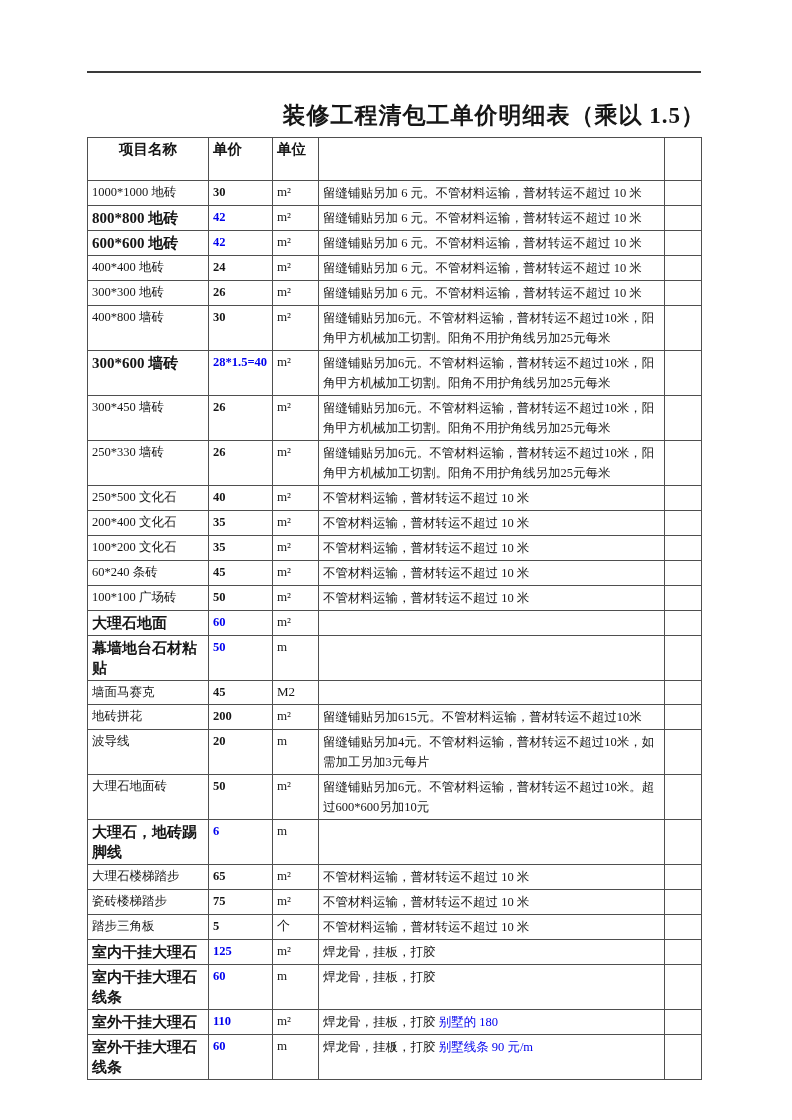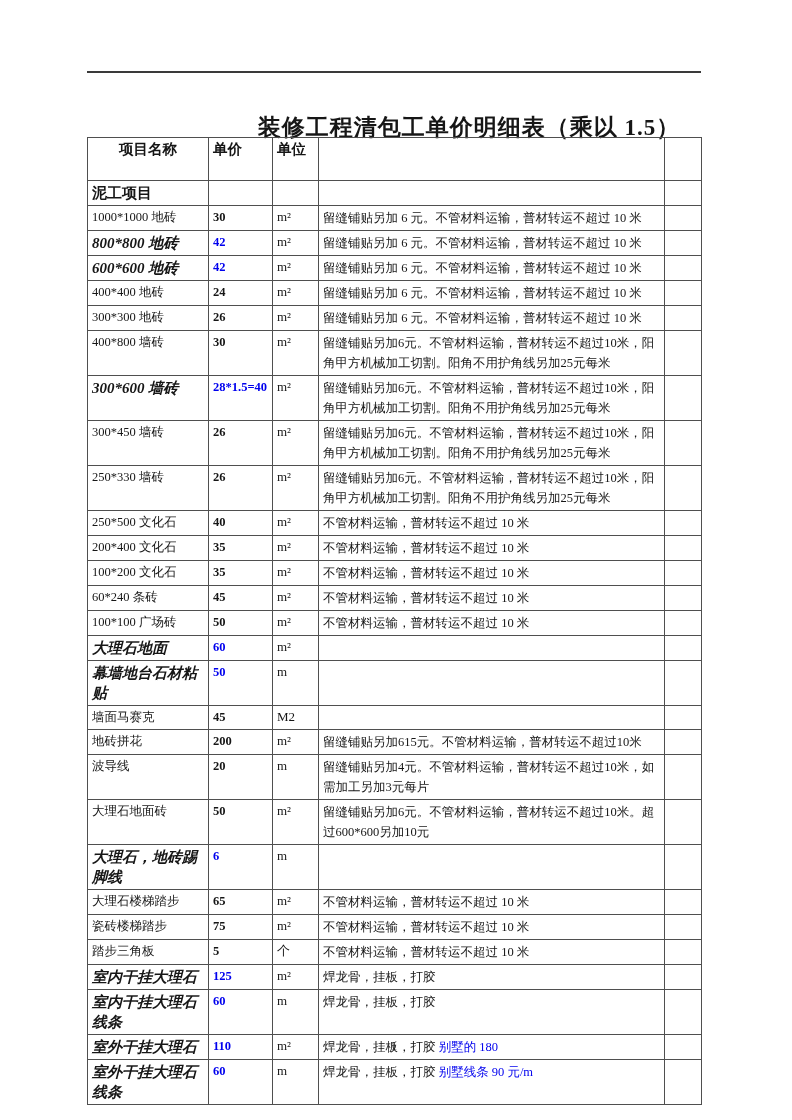--- a/index.html
+++ b/index.html
@@ -7,41 +7,41 @@
     width:792px;height:1120px;position:relative;
     font-family:"Liberation Serif","DejaVu Serif",serif;
     color:#161616;
   }
   .page{position:absolute;inset:0;}
   .header-rule{
     position:absolute;left:87px;top:71px;width:614px;height:0;
     border-top:2px solid #3a3a3a;
   }
   .title{
-    position:absolute;left:87px;top:96px;width:614px;margin:16px;
-    font-size:23px;font-weight:bold;text-align:center;
+    position:absolute;left:87px;top:96px;width:614px;margin:4px;
+    font-size:23px;font-weight:bold;text-align:right;
     padding-left:118px;box-sizing:border-box;white-space:nowrap;
     letter-spacing:1px;
   }
   table.price{
     position:absolute;left:87px;top:137px;width:614px;
     border-collapse:collapse;table-layout:fixed;
   }
   table.price th,table.price td{
     border:1px solid #4f4f4f;
     vertical-align:top;
     padding:2px 4px;
     overflow:hidden;
   }
   table.price{border:1.5px solid #333;}
   th{font-weight:bold;font-size:14.5px;height:38px;text-align:left;padding-top:4px;}
   th.h-item{text-align:center;}
   td{height:19px;}
   .c-name{font-size:12.5px;padding-left:7px;line-height:19px;}
-  .c-name.b{font-weight:bold;font-size:15px;line-height:20px;font-style:italic;}
+  .c-name.b{font-weight:bold;font-size:15px;line-height:20px;}
   tr.section .c-name{font-weight:bold;font-size:15px;line-height:20px;}
   .c-price{font-size:12.5px;font-weight:bold;padding-left:7px;word-break:break-all;line-height:18px;}
   .c-unit{font-size:13px;font-weight:normal;padding-left:8px;line-height:18px;}
   .c-desc{font-size:12.5px;padding-left:8px;line-height:20px;margin-left:35px;}
   .blue{color:#0000EE;}
   .d2{color:#0000EE;}
   .page-number{
     position:absolute;left:87px;top:1038px;width:614px;
     text-align:center;font-size:13px;
   }
@@ -66,27 +66,20 @@
     <thead>
       <tr>
         <th class="h-item">项目名称</th>
         <th>单价</th>
         <th>单位</th>
         <th></th>
         <th></th>
       </tr>
     </thead>
     <tbody id="rows">
-        <tr class="section">
-    <td class="c-name"><span class="nm">泥工项目</span></td>
-    <td class="c-price"><span class="pr"></span></td>
-    <td class="c-unit"></td>
-    <td class="c-desc"><span class="d1"></span><span class="d2"></span></td>
-    <td class="c-extra"></td>
-  </tr>
         <tr>
     <td class="c-name"><span class="nm">1000*1000 地砖</span></td>
     <td class="c-price"><span class="pr">30</span></td>
     <td class="c-unit">m²</td>
     <td class="c-desc"><span class="d1">留缝铺贴另加 6 元。不管材料运输，普材转运不超过 10 米</span><span class="d2"></span></td>
     <td class="c-extra"></td>
   </tr>
         <tr>
     <td class="c-name b"><span class="nm">800*800 地砖</span></td>
     <td class="c-price"><span class="pr blue">42</span></td>

